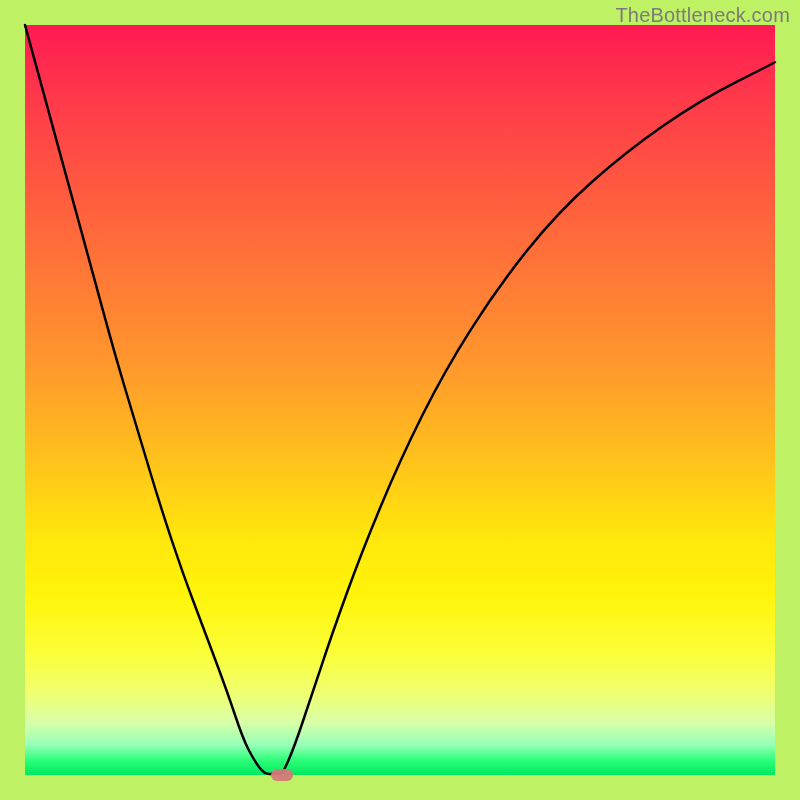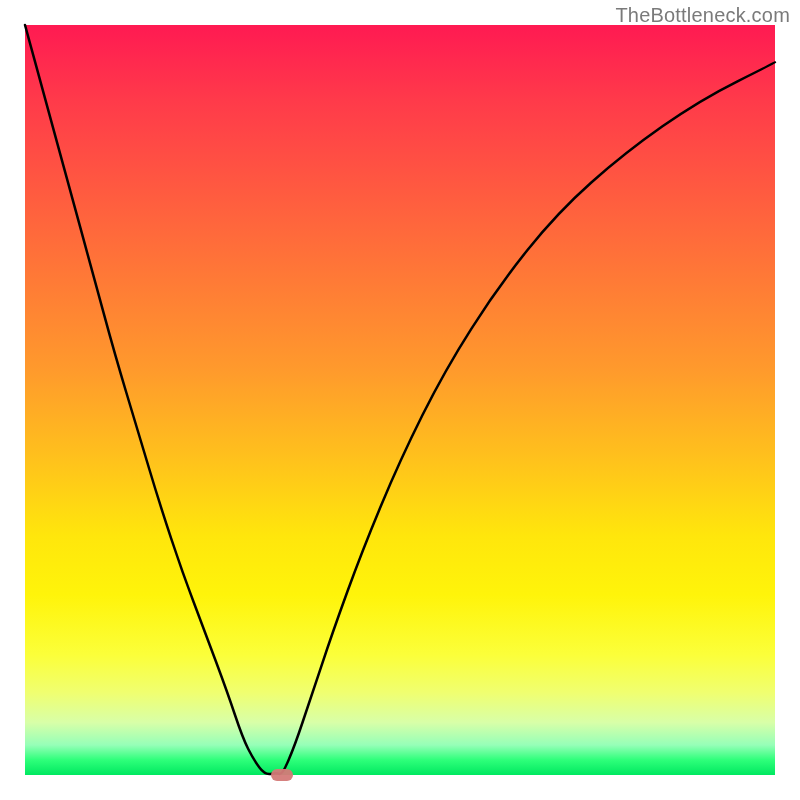--- a/index.html
+++ b/index.html
@@ -1,21 +1,21 @@
 <!DOCTYPE html>
 <html><head>
 <meta charset="utf-8">
 <style>
   * { margin: 0; padding: 0; box-sizing: border-box; }
   html, body { width: 800px; height: 800px; overflow: hidden; background: #000; }
   .frame {
     position: relative;
     width: 800px;
     height: 800px;
-    background: #ffffff;
+    background: #bef264;
   }
   .plot-area {
     position: absolute;
     left: 25px;
     top: 25px;
     width: 750px;
     height: 750px;
     
     background: linear-gradient(to bottom,
       #ff1a52 0%,

